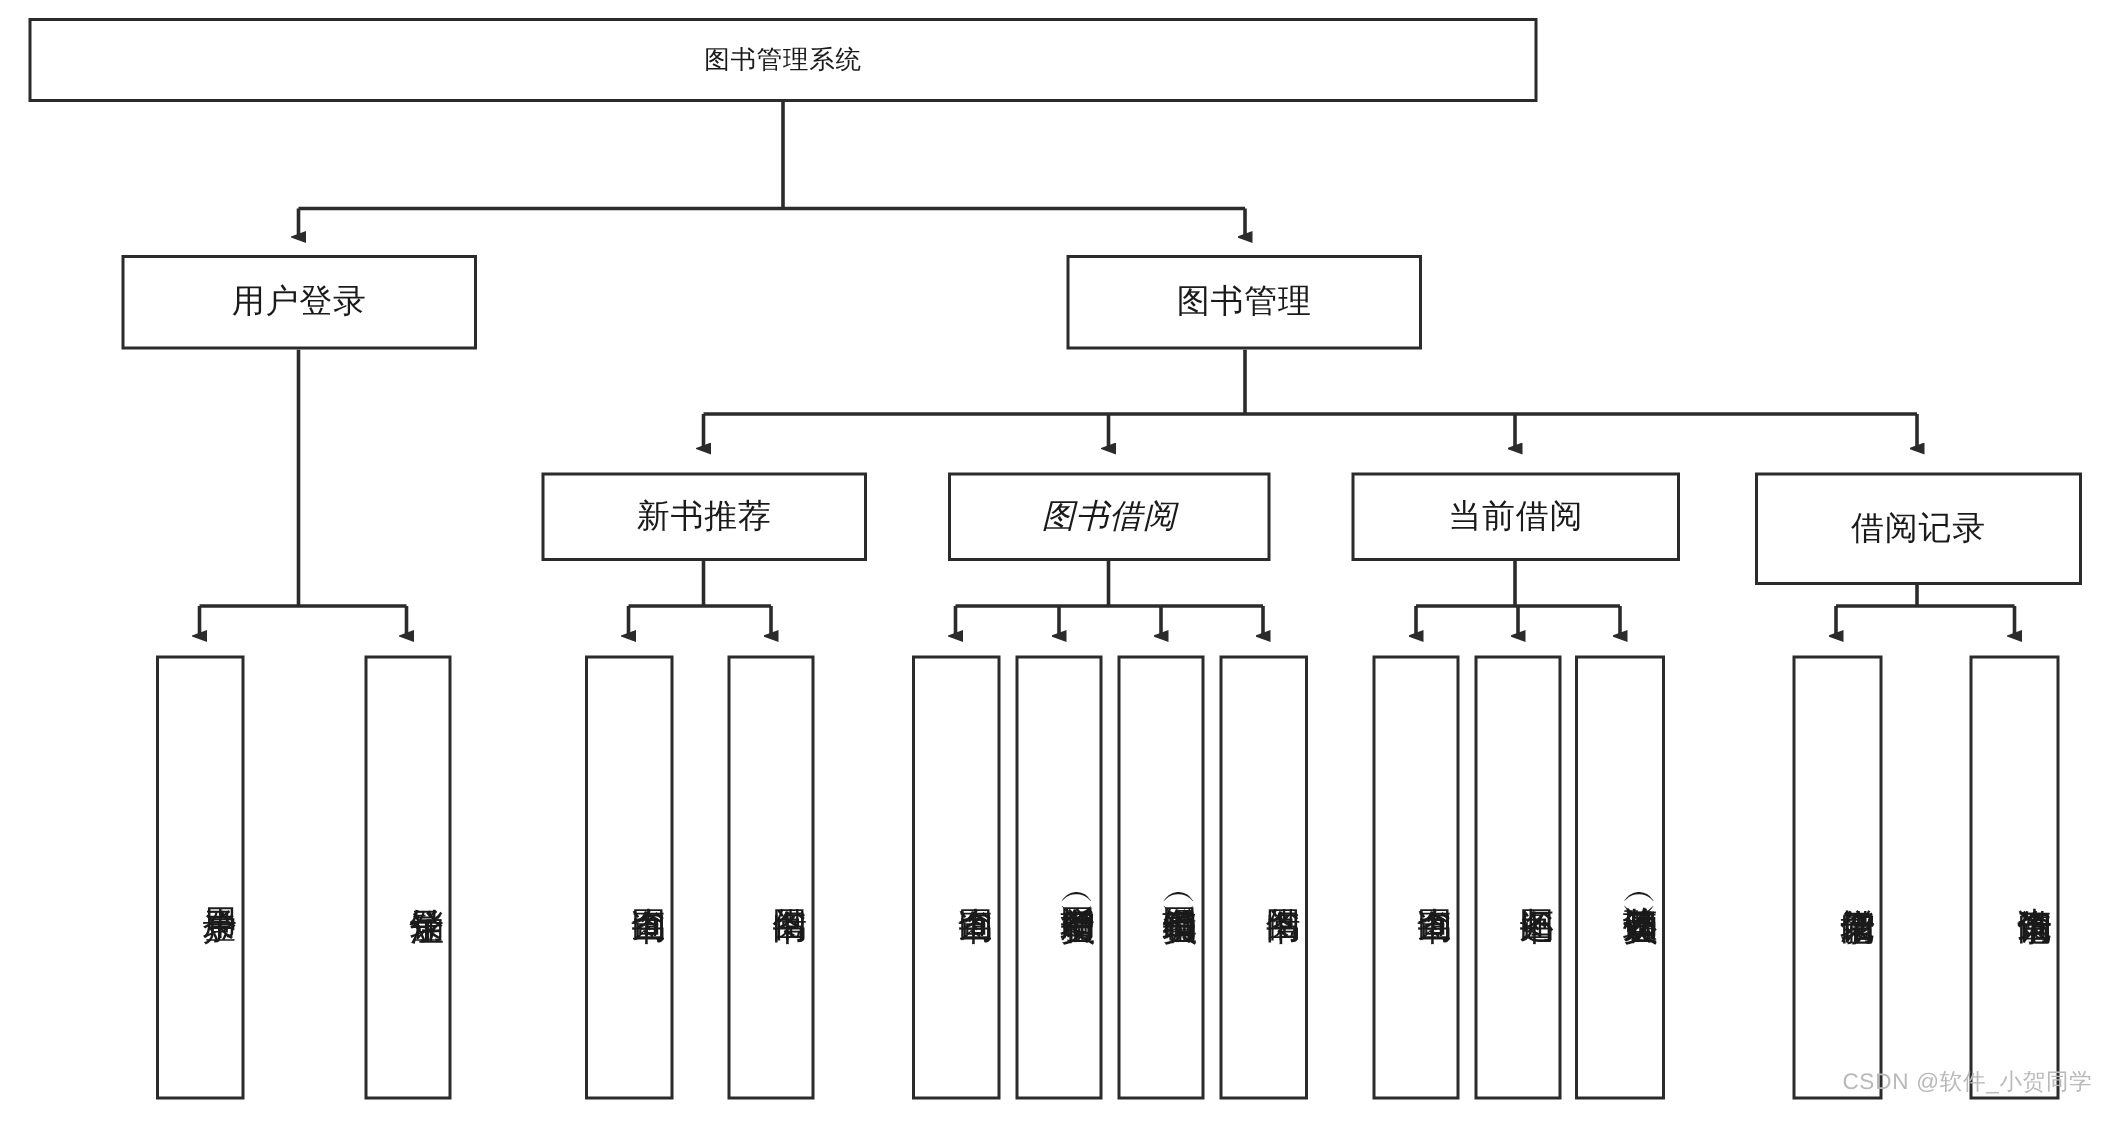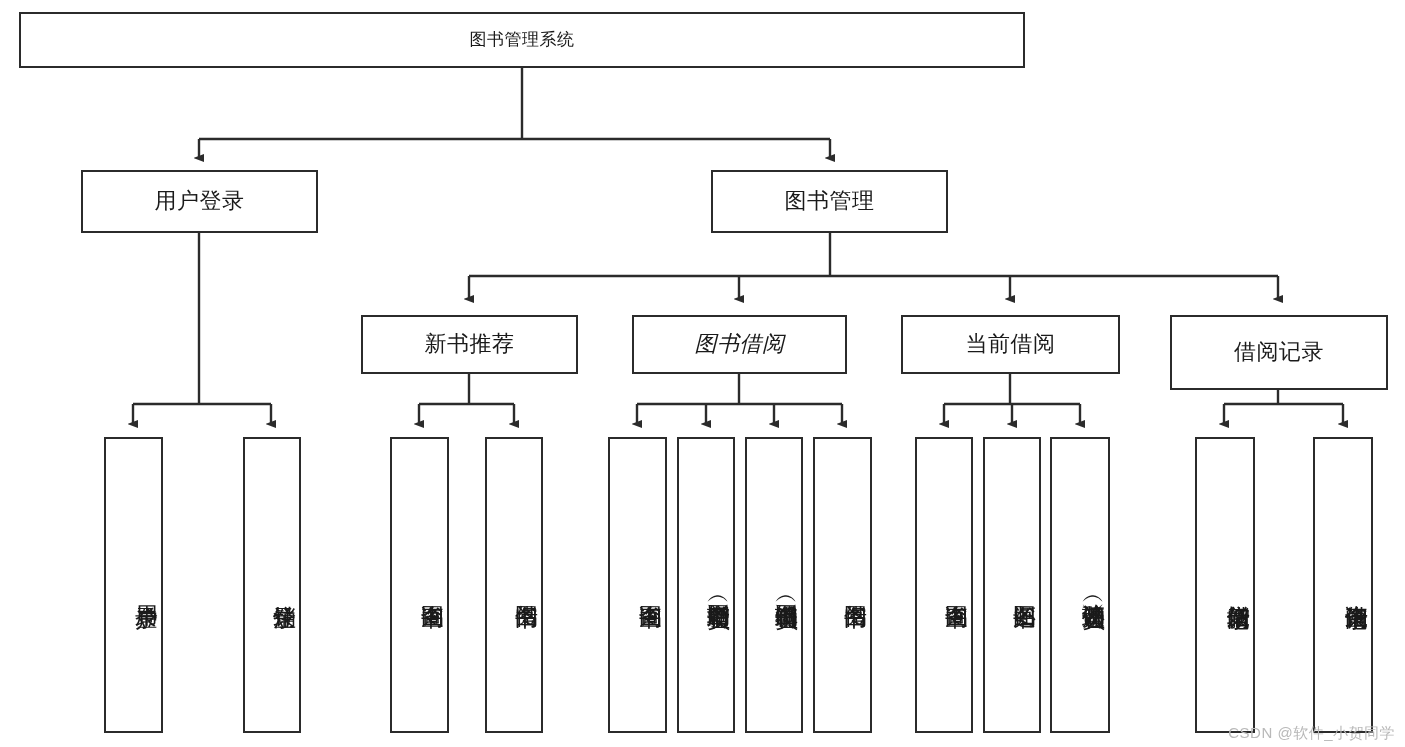--- a/index.html
+++ b/index.html
@@ -54,21 +54,21 @@
     padding-top: 6px;
   }
   .node.vbox .vlabel {
     writing-mode: vertical-rl;
     text-orientation: upright;
     display: block;
   }
   .watermark {
     position: absolute;
     right: 10px;
-    bottom: 4px;
+    bottom: 16px;
     font-size: 15px;
     color: #b9b9b9;
     letter-spacing: 0.5px;
     white-space: nowrap;
     user-select: none;
   }
 </style>
 </head>
 <body>
 

